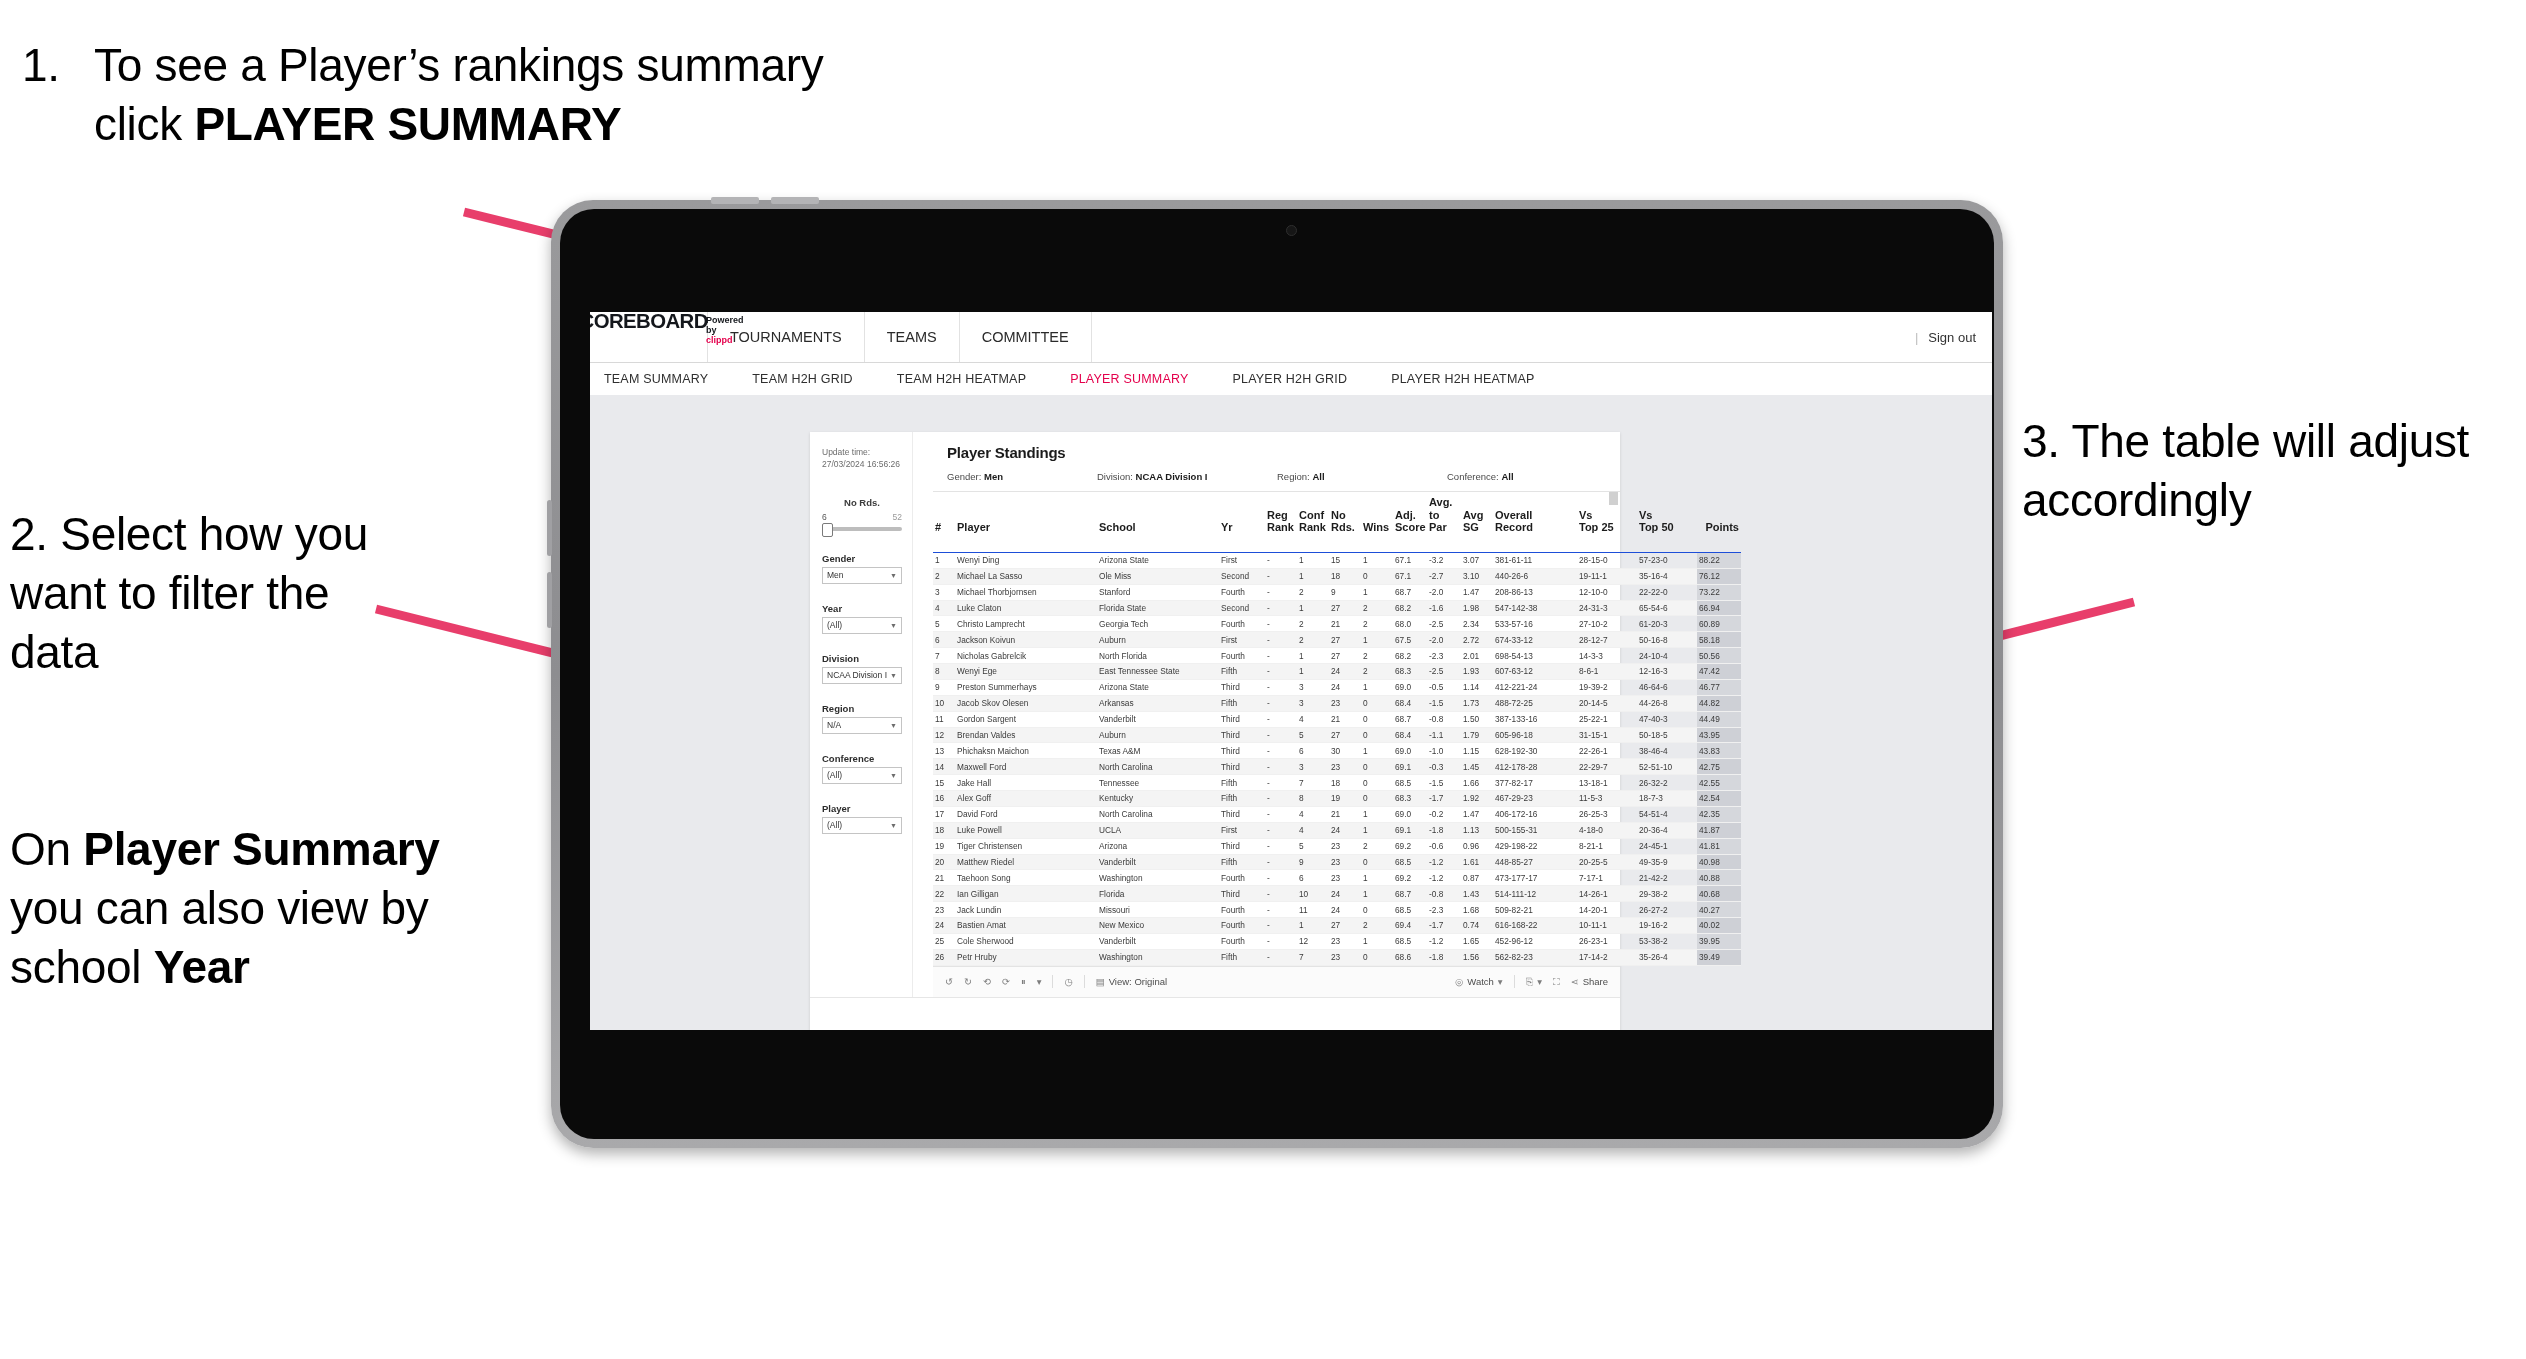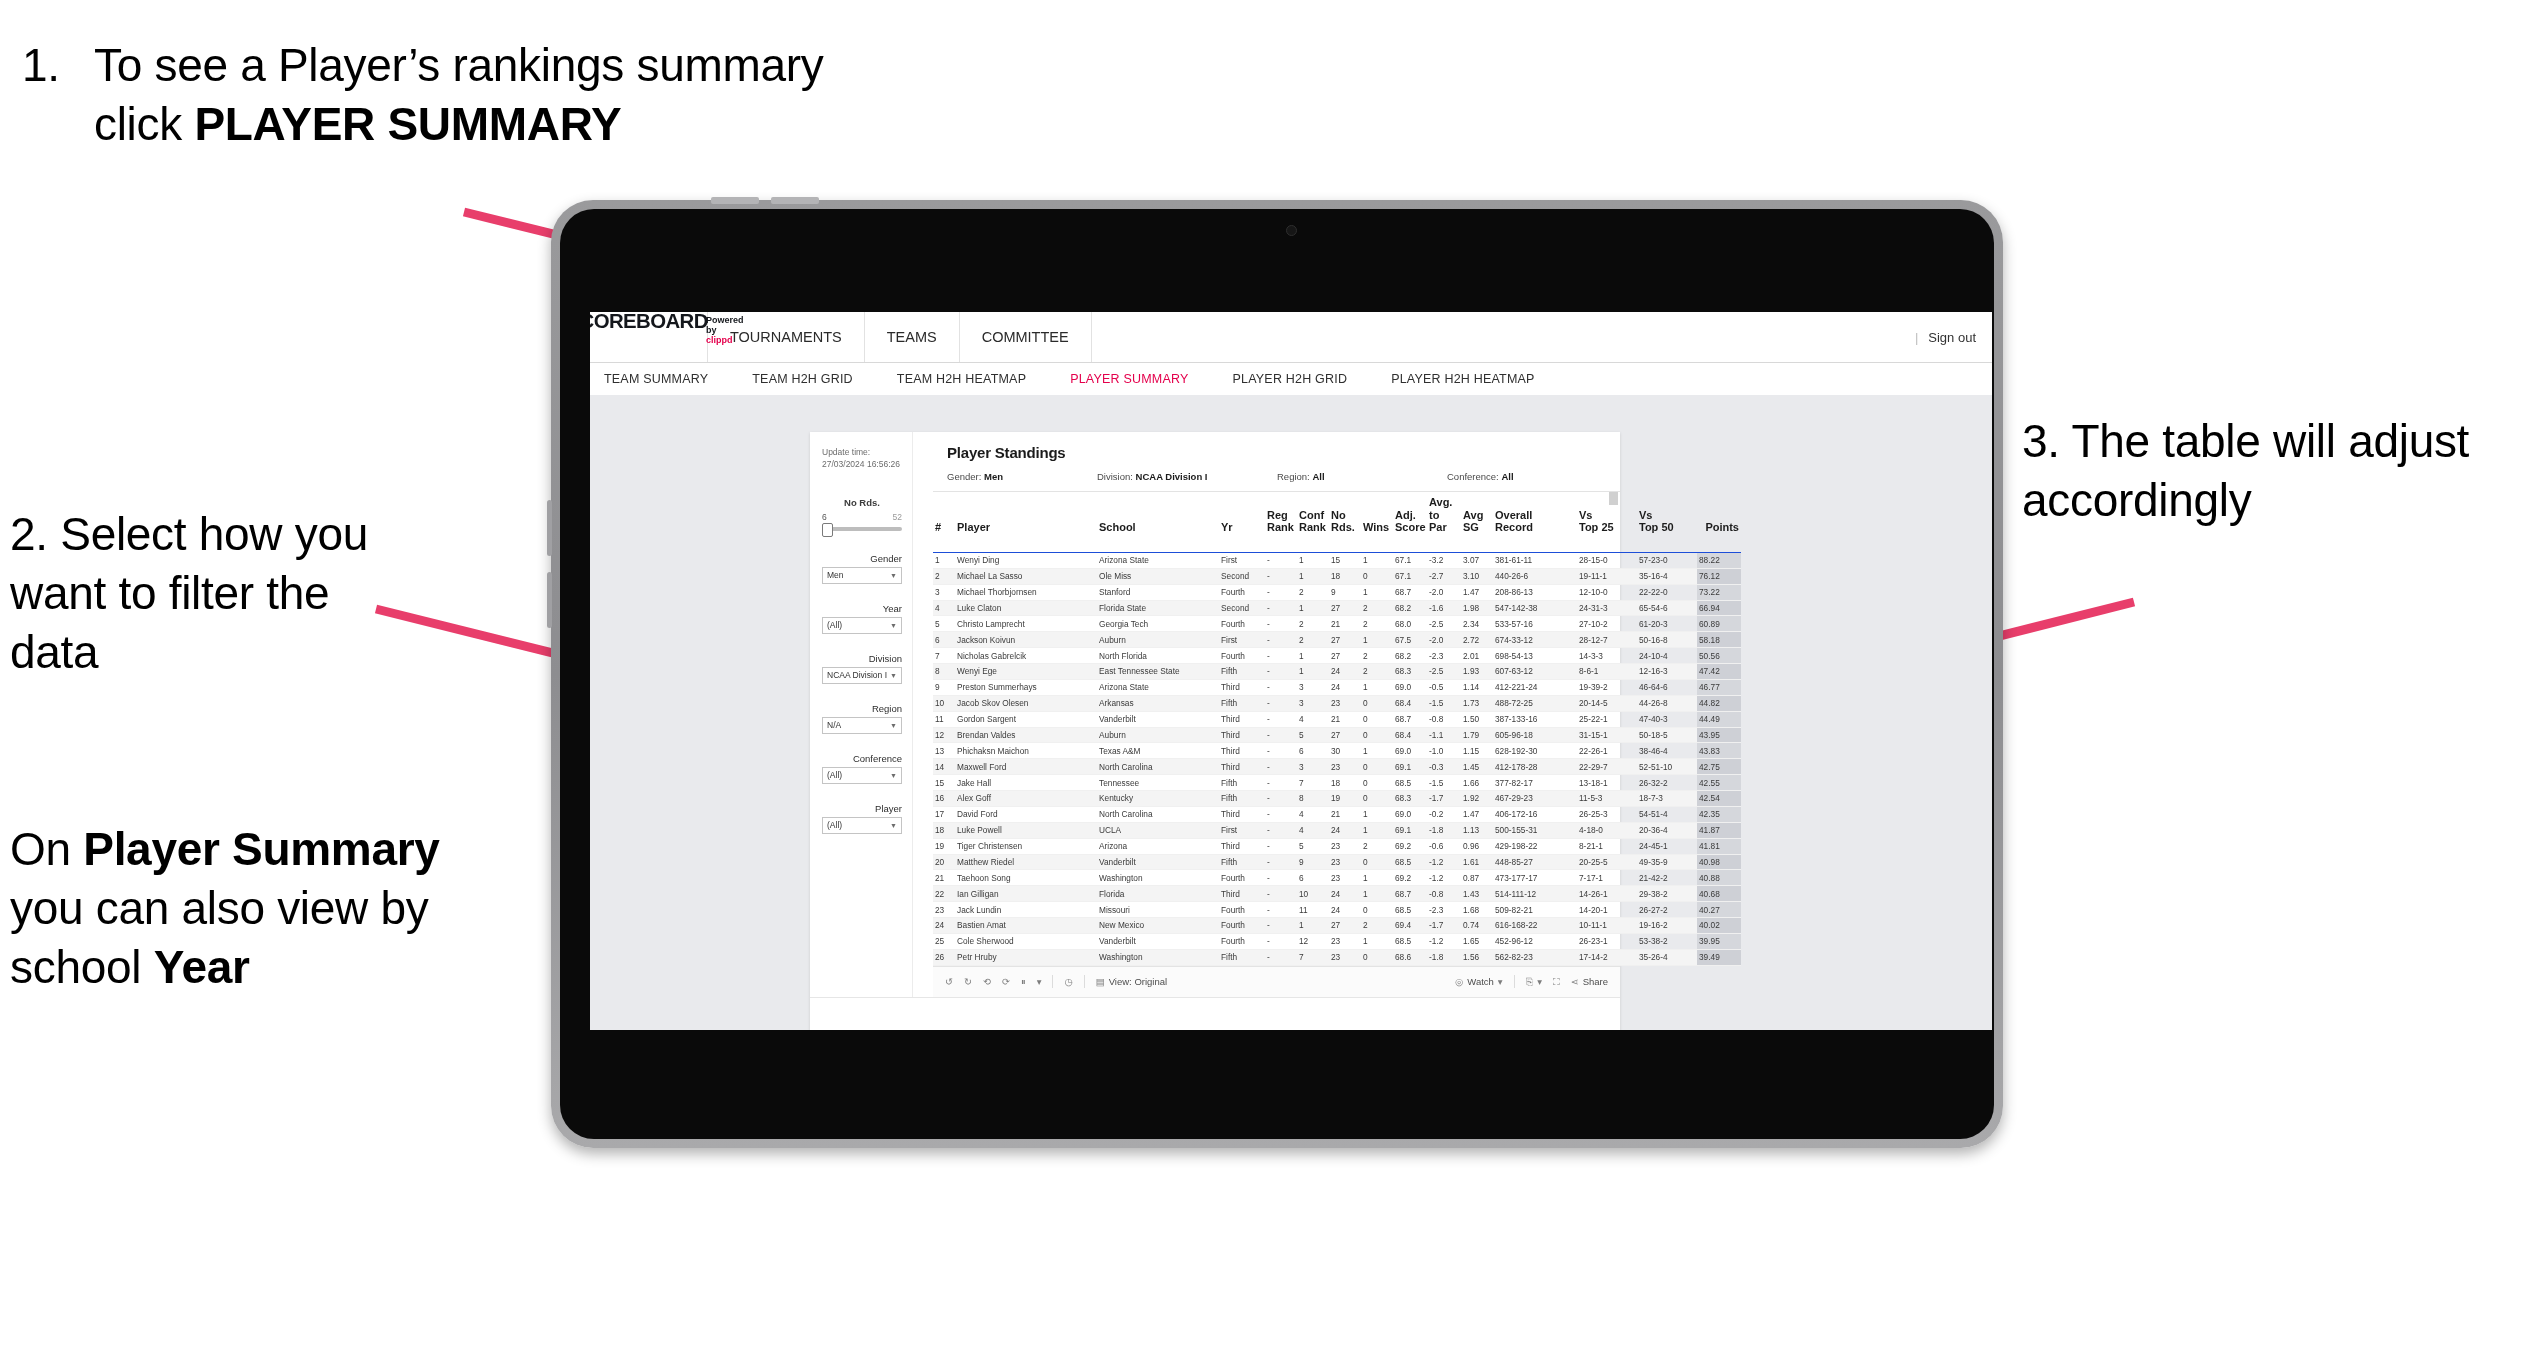--- a/index.html
+++ b/index.html
@@ -84,21 +84,21 @@
   .update-box{font-size:8.5px;color:#6c6c6c;line-height:1.45;margin-bottom:26px;}
 
   .slider-group{margin-bottom:22px;}
   .f-label{font-size:9.5px;color:#3b3b3b;font-weight:700;margin-bottom:4px;}
   .slider-head{display:flex;justify-content:space-between;font-size:8.5px;color:#555;margin-bottom:2px;}
   .slider-head .max{color:#9a9a9a;}
   .slider-track{height:4px;background:#bdbdbd;border-radius:2px;position:relative;margin-top:5px;}
   .slider-knob{position:absolute;left:0;top:-4px;width:9px;height:12px;background:#fff;border:1.4px solid #7a7a7a;border-radius:2px;}
 
   .f-block{margin-bottom:19px;}
-  .f-block .f-label{font-weight:400;color:#2d2d2d;font-size:9.5px;margin-bottom:3px;text-align:right;}
+  .f-block .f-label{font-weight:700;color:#2d2d2d;font-size:9.5px;margin-bottom:3px;}
   .f-select{height:15px;border:1px solid #c4c4c4;background:#fff;display:flex;align-items:center;
             justify-content:space-between;padding:0 4px;font-size:8.5px;color:#333;}
   .f-select .caret{color:#6d6d6d;font-size:7px;}
 
   .viz-header{padding:12px 14px 9px 14px;}
   .viz-title{font-size:15px;font-weight:700;color:#1b1b1b;letter-spacing:-.2px;}
   .viz-meta{display:flex;margin-top:10px;font-size:9.5px;color:#4a4a4a;}
   .viz-meta .mi{margin-right:0;}
   .viz-meta .mi b{color:#1b1b1b;font-weight:700;}
   .mi1{width:150px;} .mi2{width:180px;} .mi3{width:170px;}

